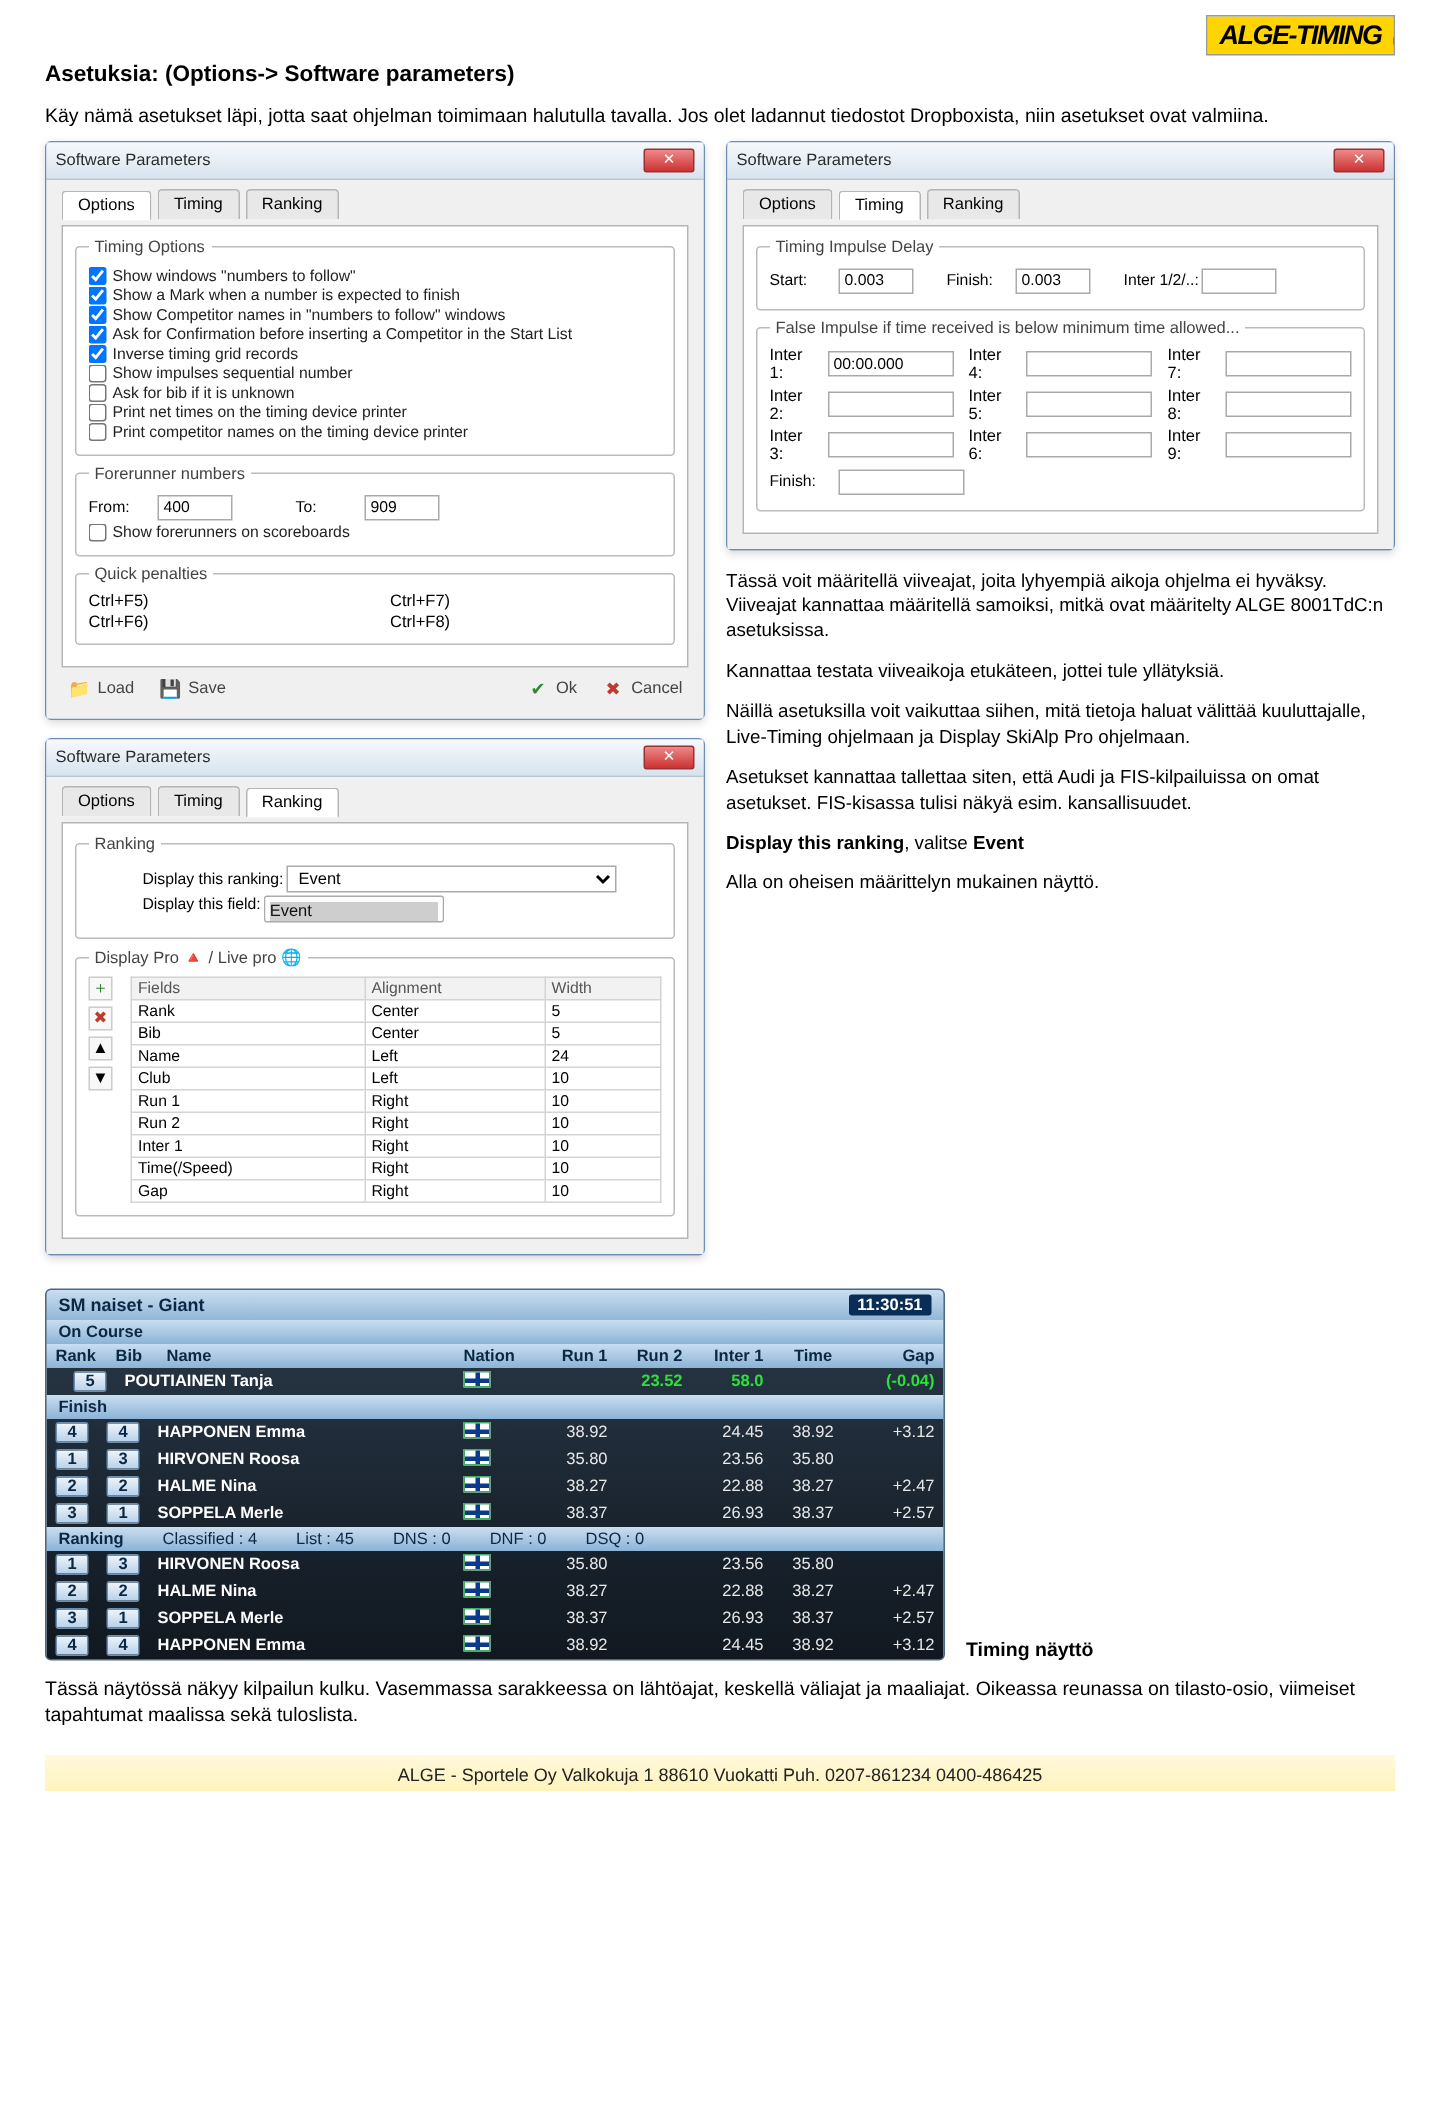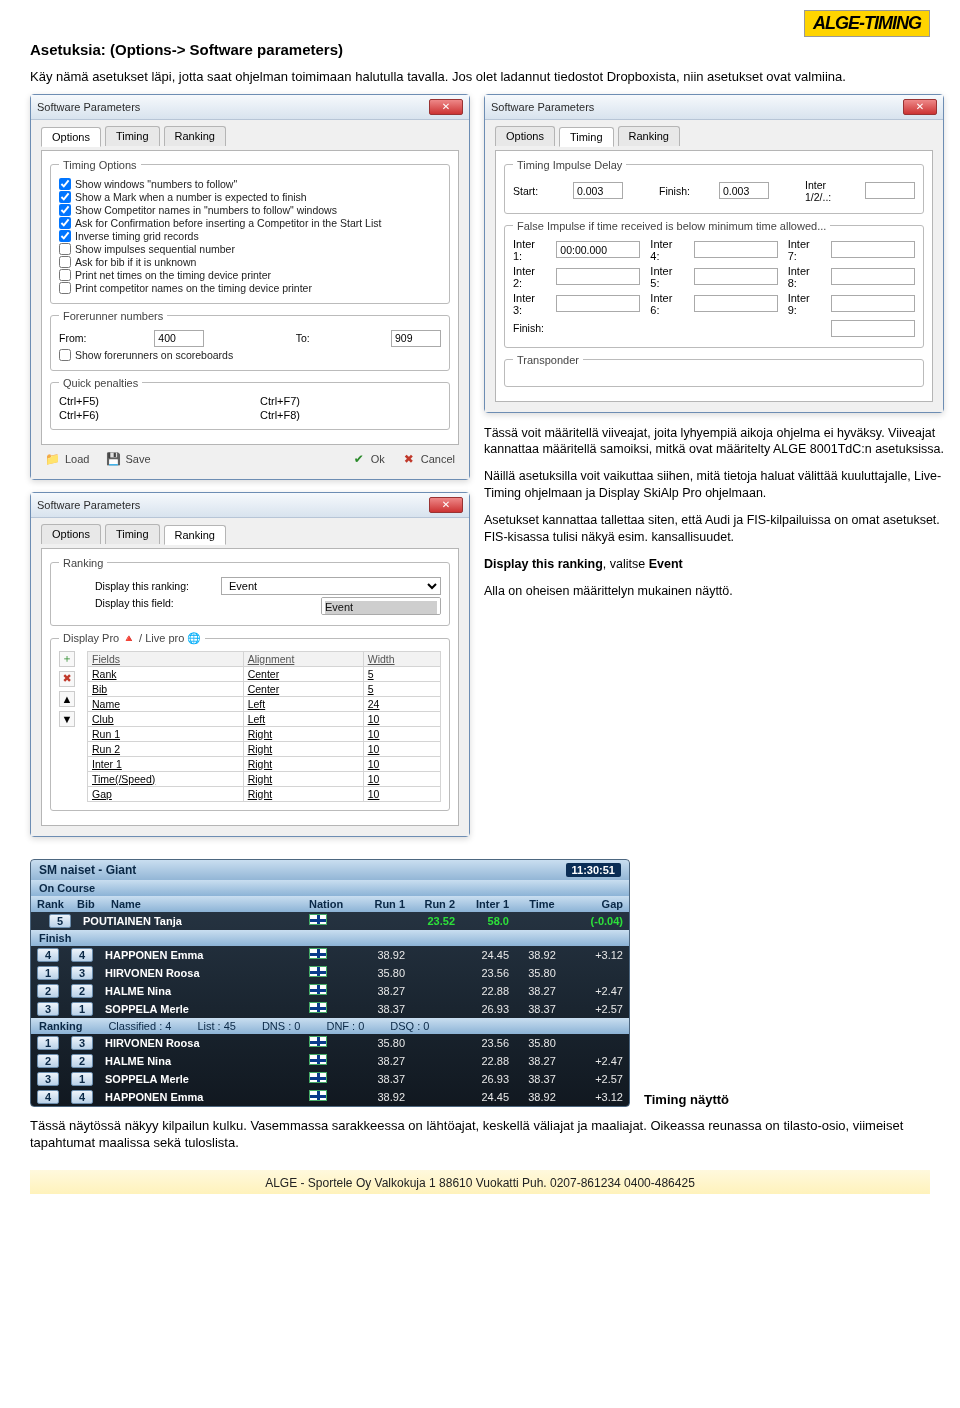--- a/index.html
+++ b/index.html
@@ -88,21 +88,21 @@
     border:1px solid #bbb;
     border-radius:3px;
     padding:6px 8px 8px 8px;
     margin-bottom:6px;
     background:#fff;
     font-size:11px;
   }
   legend { font-size:11px; padding:0 4px; color:#444; }
   .chk { display:flex; align-items:center; gap:4px; font-size:10.5px; color:#222; margin:1px 0; }
   .chk input { width:12px; height:12px; }
-  .row { display:flex; align-items:center; gap:16px; margin:2px 0; font-size:10.5px;justify-content:space-between; }
+  .row { display:flex; align-items:center; gap:2px; margin:2px 0; font-size:10.5px; }
   .row label { min-width:44px; }
   .inp-sm { width:50px; height:17px; border:1px solid #aaa; font-size:10.5px; padding:0 3px; }
   .inp-xs { width:84px; height:17px; border:1px solid #aaa; font-size:10.5px; padding:0 3px; }
 
   .dlg-footer {
     display:flex; justify-content:space-between; align-items:center;
     padding:6px 4px 2px 4px;
   }
   .dlg-footer .grp { display:flex; gap:16px; align-items:center; }
   .fbtn { display:flex; align-items:center; gap:4px; font-size:11px; color:#444; }
@@ -111,21 +111,21 @@
 
   .sel {
     height:18px; border:1px solid #aaa; font-size:11px; background:#fff; padding:0 3px;
   }
   .form-grid .row label { min-width:110px;padding-left:36px; }
 
   table.mini {
     border-collapse:collapse; font-size:10.5px; width:100%;
   }
   table.mini th, table.mini td {
-    border:1px solid #d4d4d4; padding:1px 4px; text-align:left; background:#fff;text-decoration:underline;
+    border:1px solid #d4d4d4; padding:1px 4px; text-align:left; background:#fff;
   }
   table.mini th { background:#f2f2f2; font-weight:normal; color:#555; }
 
   .side-icons { display:flex; flex-direction:column; gap:4px; margin-right:6px; }
   .side-icons span { width:16px;height:16px;border:1px solid #ccc; display:flex;align-items:center;justify-content:center;font-size:11px;background:#f8f8f8; }
 
   
   .timing-wrap { margin-top: 10px; }
   .timing {
     width: 600px;
@@ -455,30 +455,27 @@
                 <label>Inter 6:</label>
                 <input class="inp-xs" style="">
                 <label>Inter 9:</label>
                 <input class="inp-xs" style="">
               </div>
             <div class="row" style="margin-top:4px">
               <label>Finish:</label>
               <input class="inp-xs" style="">
             </div>
           </fieldset>
-          <fieldset>
-            <legend>Transponder</legend>
-            <div style="height:6px"></div>
-          </fieldset>
         </div>
       </div>
     </div>
 
     <div class="rtext">
       <p>Tässä voit määritellä viiveajat, joita lyhyempiä aikoja ohjelma ei hyväksy. Viiveajat kannattaa määritellä samoiksi, mitkä ovat määritelty ALGE 8001TdC:n asetuksissa.</p>
+      <p>Kannattaa testata viiveaikoja etukäteen, jottei tule yllätyksiä.</p>
       <p>Näillä asetuksilla voit vaikuttaa siihen, mitä tietoja haluat välittää kuuluttajalle, Live-Timing ohjelmaan ja Display SkiAlp  Pro ohjelmaan.</p>
       <p>Asetukset kannattaa tallettaa siten, että Audi ja FIS-kilpailuissa on omat asetukset. FIS-kisassa tulisi näkyä esim. kansallisuudet.</p>
       <p><b>Display this ranking</b><span>,  valitse </span><b>Event</b></p>
       <p>Alla on oheisen määrittelyn mukainen näyttö.</p>
     </div>
   </div>
 </div>
 
 <div class="timing-wrap">
   <div style="display:flex;align-items:flex-end;gap:8px;">

